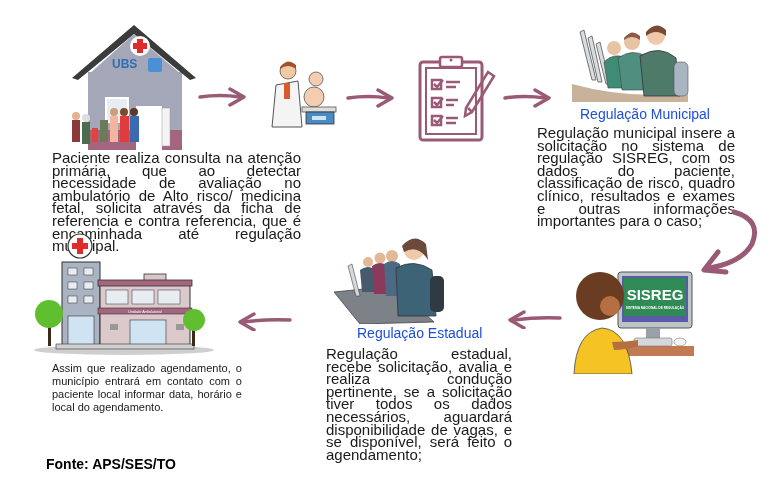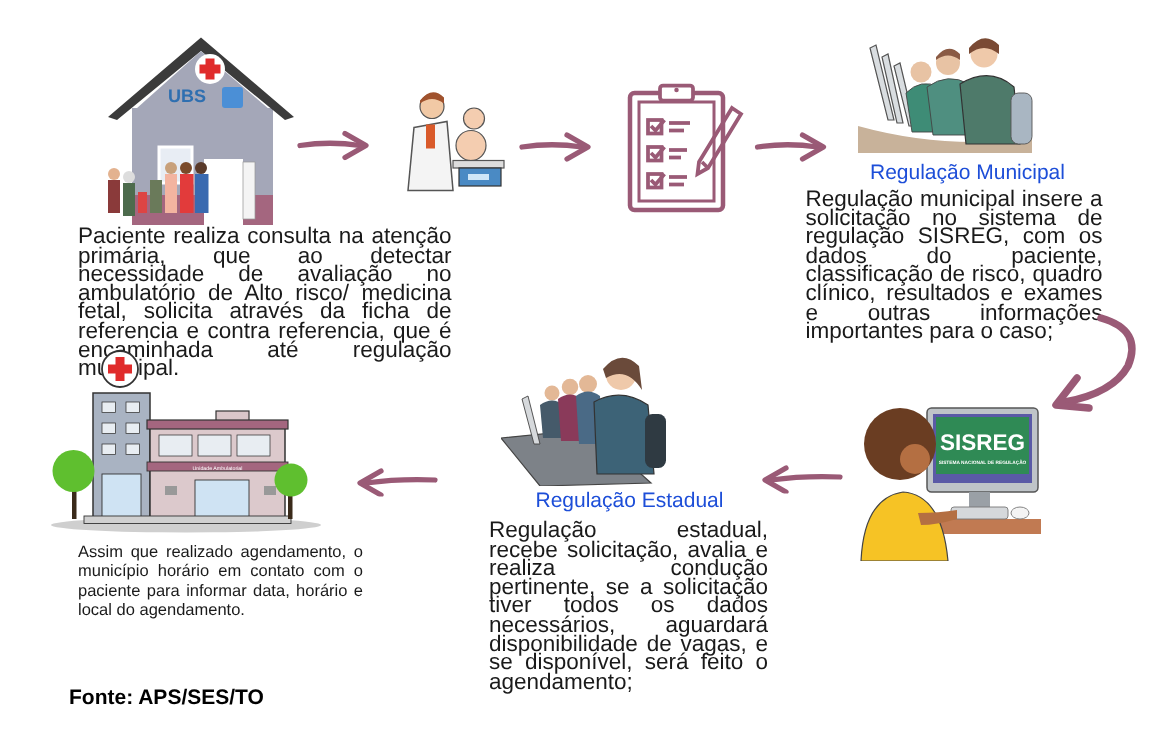--- a/index.html
+++ b/index.html
@@ -212,15 +212,15 @@
     <rect x="98" y="88" width="36" height="26" fill="#cfe3f3" stroke="#333" stroke-width="0.6"></rect>
     <rect x="78" y="92" width="8" height="6" fill="#999"></rect>
     <rect x="144" y="92" width="8" height="6" fill="#999"></rect>
     <rect x="24" y="112" width="138" height="5" fill="#d0d0d0" stroke="#333" stroke-width="0.6"></rect>
     <rect x="16" y="88" width="3" height="26" fill="#3a2a1a"></rect>
     <circle cx="17" cy="82" r="14" fill="#5fbf2f"></circle>
     <rect x="160" y="92" width="3" height="22" fill="#3a2a1a"></rect>
     <circle cx="162" cy="88" r="11" fill="#5fbf2f"></circle>
   </svg>
 </div>
-<div class="abs txt" style="left:52px;top:362px;width:190px;font-size:11px;line-height:13px;">Assim que realizado agendamento, o município horário em contato com o paciente para informar data, horário e local do agendamento.</div>
+<div class="abs txt" style="left:52px;top:362px;width:190px;font-size:11px;line-height:13px;">Assim que realizado agendamento, o município entrará em contato com o paciente local informar data, horário e local do agendamento.</div>
 
 <div class="abs fonte" style="left:27px;top:456px;padding-left:19px;">Fonte: APS/SES/TO</div>
 
 </body></html>

